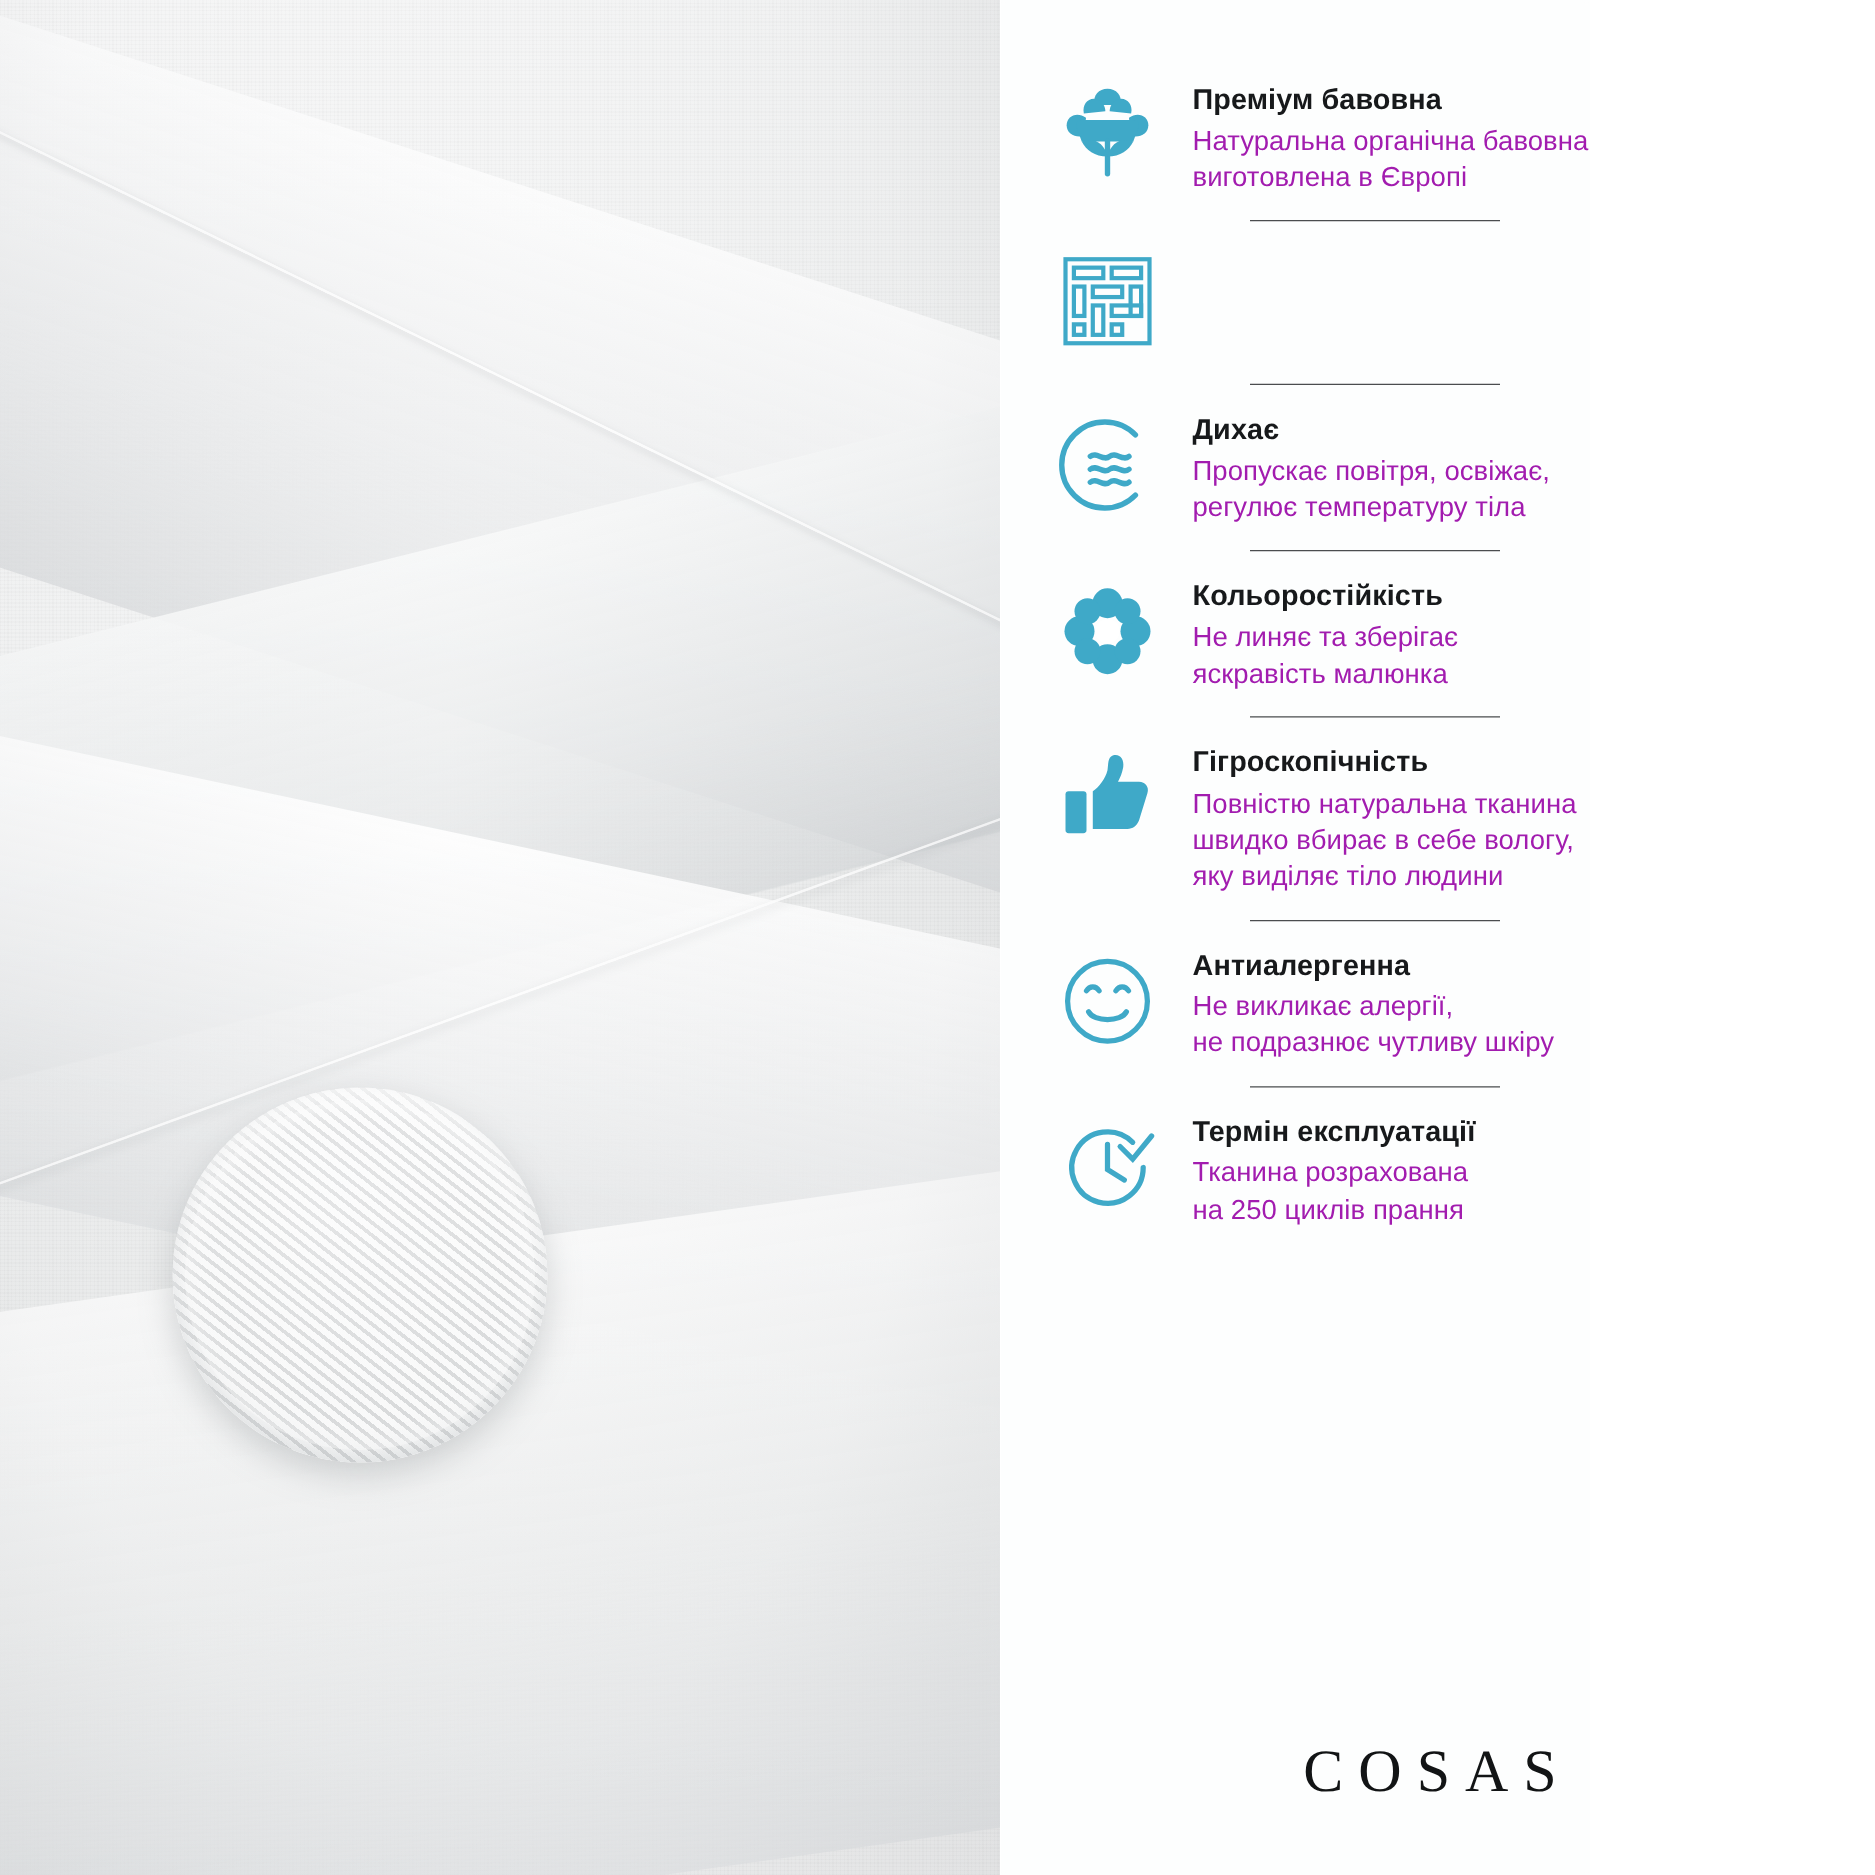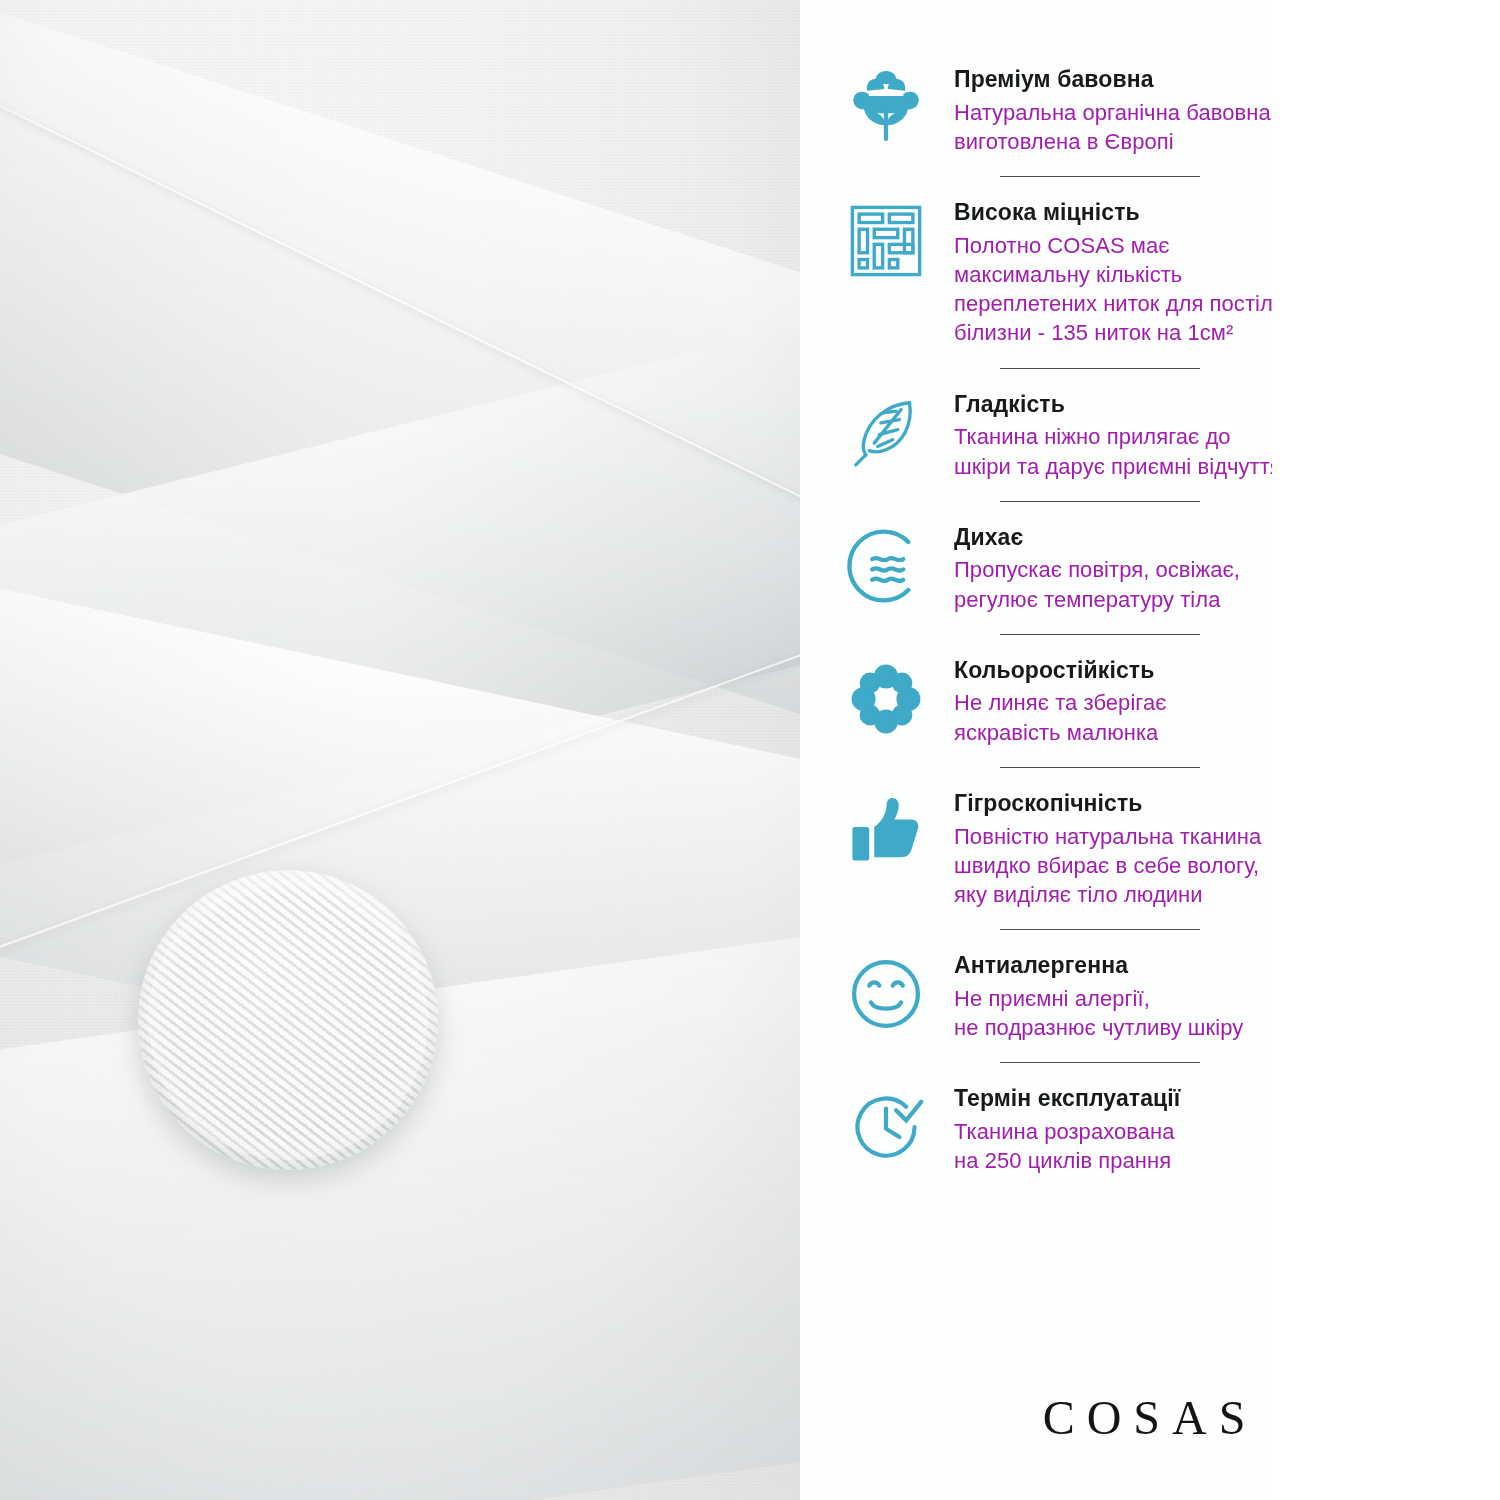--- a/index.html
+++ b/index.html
@@ -255,50 +255,24 @@
             <rect x="54" y="18" width="28" height="10"></rect>
             <rect x="18" y="36" width="10" height="28"></rect>
             <rect x="36" y="36" width="28" height="10"></rect>
             <rect x="72" y="36" width="10" height="28"></rect>
             <rect x="36" y="54" width="10" height="28"></rect>
             <rect x="54" y="54" width="28" height="10"></rect>
             <rect x="18" y="72" width="10" height="10"></rect>
             <rect x="54" y="72" width="10" height="10"></rect>
           </svg>
         </div>
-        <div class="feature-text">
-          <p class="feature-title">Висока міцність</p>
-          <p class="feature-desc">Полотно COSAS має
-максимальну кількість
-переплетених ниток для постільної
-білизни - 135 ниток на 1см²</p>
-        </div>
-      </div>
-      <div class="divider"></div>
-    </div>
-
-    <div class="feature-row">
-      <div class="feature">
-        <div class="feature-icon">
-          <svg width="84" height="84" viewBox="0 0 100 100" fill="none" stroke="currentColor" stroke-width="4" stroke-linecap="round">
-            <path d="M78 14C52 16 30 34 24 58c-2 8-1 14 2 18"></path>
-            <path d="M78 14c4 26-8 48-28 56-8 3-15 3-20 1"></path>
-            <path d="M26 76 14 88"></path>
-            <path d="M68 22 36 62"></path>
-            <path d="M62 24 46 26M66 34 44 38M64 46 42 52M58 58 40 66"></path>
-          </svg>
-        </div>
-        <div class="feature-text">
-          <p class="feature-title">Гладкість</p>
-          <p class="feature-desc">Тканина ніжно прилягає до
-шкіри та дарує приємні відчуття</p>
-        </div>
-      </div>
-      <div class="divider"></div>
-    </div>
+      </div>
+      <div class="divider"></div>
+    </div>
+
 
     <div class="feature-row">
       <div class="feature">
         <div class="feature-icon">
           <svg width="86" height="86" viewBox="0 0 100 100" fill="none" stroke="currentColor" stroke-width="5" stroke-linecap="round">
             <path d="M76 22A40 40 0 1 0 76 78"></path>
             <path d="M34 42c6-5 12 5 18 0s12 5 18 0"></path>
             <path d="M34 54c6-5 12 5 18 0s12 5 18 0"></path>
             <path d="M34 66c6-5 12 5 18 0s12 5 18 0"></path>
           </svg>
@@ -359,21 +333,21 @@
         <div class="feature-icon">
           <svg width="84" height="84" viewBox="0 0 100 100" fill="none" stroke="currentColor" stroke-width="5" stroke-linecap="round">
             <circle cx="50" cy="50" r="38"></circle>
             <path d="M30 40c3-5 9-5 12 0"></path>
             <path d="M58 40c3-5 9-5 12 0"></path>
             <path d="M32 60c5 10 31 10 36 0"></path>
           </svg>
         </div>
         <div class="feature-text">
           <p class="feature-title">Антиалергенна</p>
-          <p class="feature-desc">Не приємні алергії,
+          <p class="feature-desc">Не викликає алергії,
 не подразнює чутливу шкіру</p>
         </div>
       </div>
       <div class="divider"></div>
     </div>
 
     <div class="feature-row">
       <div class="feature">
         <div class="feature-icon">
           <svg width="84" height="84" viewBox="0 0 100 100" fill="none" stroke="currentColor" stroke-width="5" stroke-linecap="round">

